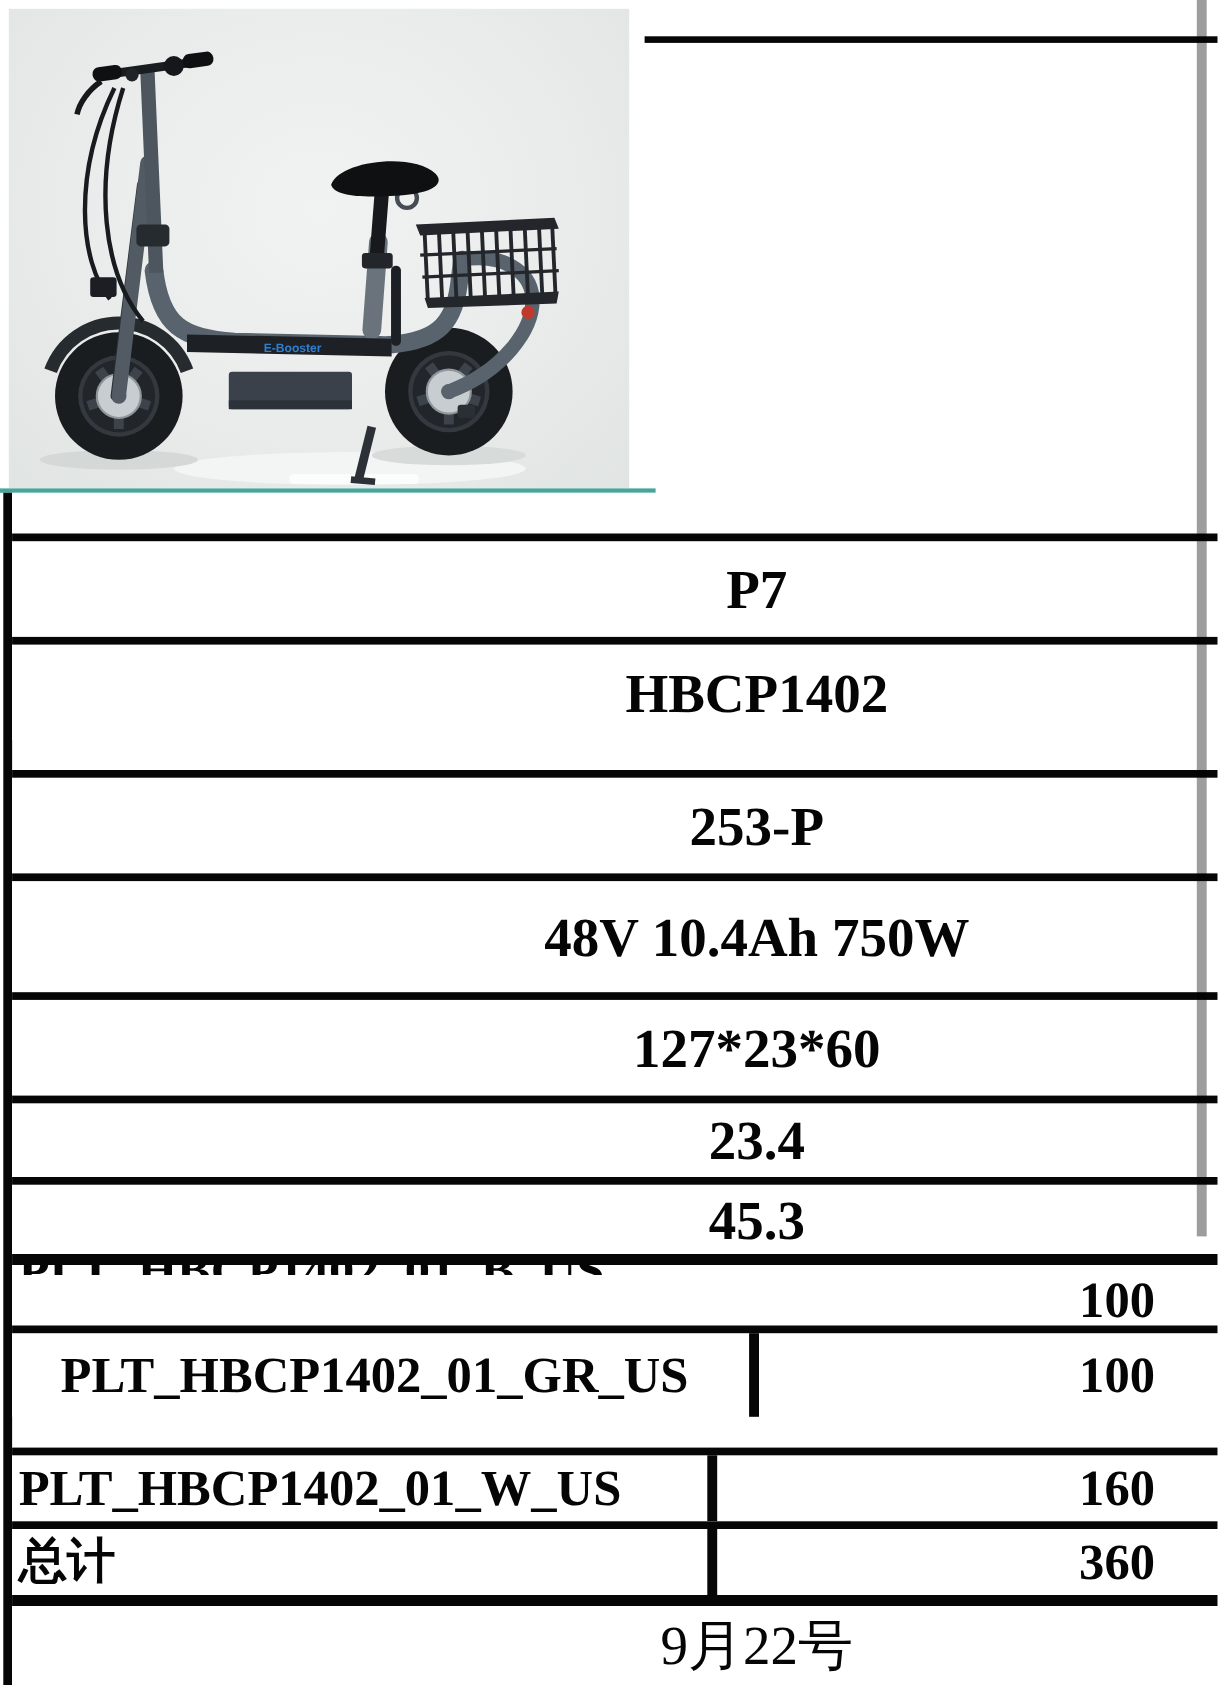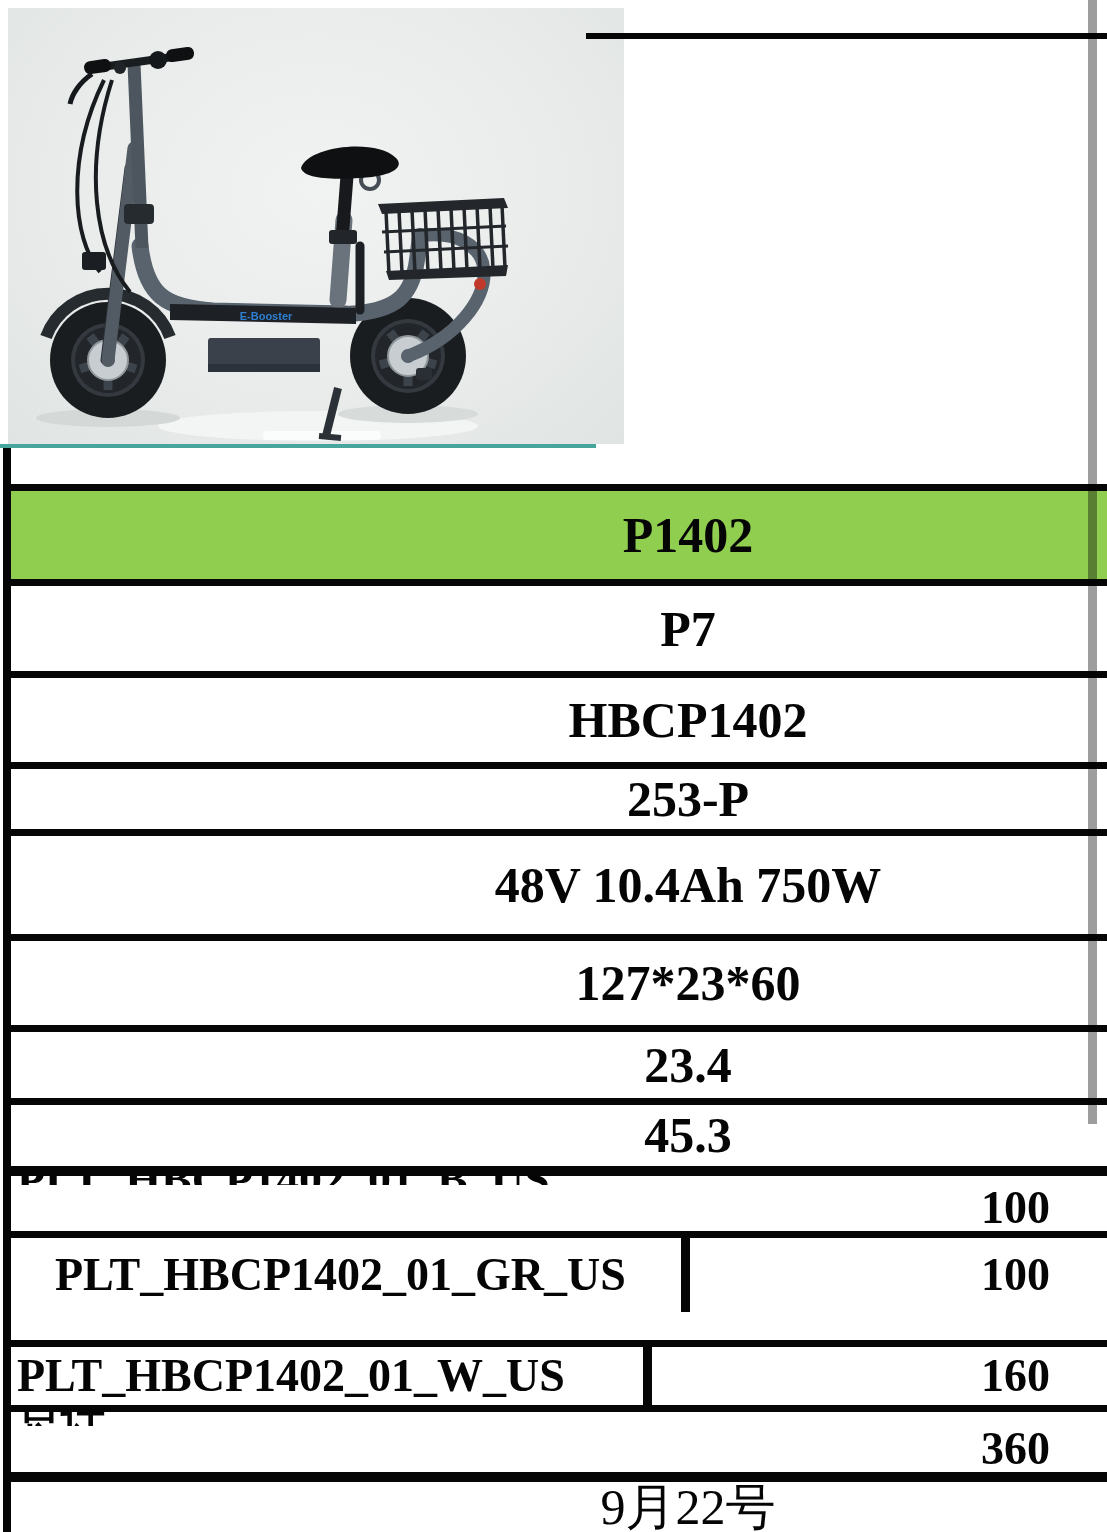--- a/index.html
+++ b/index.html
@@ -8,21 +8,21 @@
     --gray:#9d9d9d;
     --teal:#47a69c;
   }
   html,body{margin:0;padding:0;}
   body{
     width:1107px;height:1532px;position:relative;background:#ffffff;overflow:hidden;
     font-family:"Liberation Serif","DejaVu Serif",serif;color:#050505;
   }
   
   .photo{
-    position:absolute;left:8px;top:8px;width:616px;height:436px;
+    position:absolute;left:8px;top:8px;width:564px;height:436px;
     background:radial-gradient(ellipse at 50% 42%,#f1f3f3 0%,#e9eceb 55%,#e0e4e3 100%);
   }
   .teal-bar{position:absolute;left:0;top:444px;width:596px;height:4px;background:var(--teal);}
   
   .top-right-line{position:absolute;left:586px;top:33px;width:521px;height:6px;background:var(--black);}
   .gray-vline{position:absolute;left:1088px;top:0;width:9px;height:1124px;background:var(--gray);mix-blend-mode:multiply;z-index:6;}
   
   .sheet{
     position:absolute;left:3px;top:448px;width:1104px;height:1084px;
     border-left:8px solid var(--black);box-sizing:border-box;
@@ -48,29 +48,29 @@
   .vdiv{width:9px;background:var(--black);}
   .rcell{
     flex:1;display:flex;align-items:center;justify-content:flex-end;
     padding-right:57px;font-weight:bold;font-size:46px;line-height:1;
   }
   
   .h-empty{height:37px;}
   .h-model{height:98px;}
   .h-series{height:94px;}
   .h-sku{height:94px;}
-  .h-code{height:68px;}
+  .h-code{height:94px;margin-top:27px;}
   .h-batt{height:108px;}
   .h-dim{height:94px;}
   .h-w1{height:74px;}
   .h-w2{height:70px;}
   .h-s1{height:65px;flex-direction:column;}
   .h-s2{height:83px;padding-left:38px;}
   .h-s3{height:67px;margin-top:28px;}
-  .h-tot{height:67px;flex-direction:column;}
+  .h-tot{height:67px;}
   .h-date{flex:1;}
 </style>
 </head>
 <body>
 
 <div class="photo">
   <svg viewBox="0 0 580 436" width="580" height="436">
 
     <g>
       <ellipse cx="310" cy="418" rx="160" ry="15" fill="#f2f5f4"></ellipse>
@@ -184,23 +184,20 @@
   </svg>
 </div>
 <div class="teal-bar"></div>
 
 <div class="top-right-line"></div>
 <div class="gray-vline"></div>
 
 <div class="sheet">
   <div class="row noline h-empty"></div>
 
-  <div class="row green h-model">
-    <div class="merged">P1402</div>
-  </div>
 
   <div class="row h-series">
     <div class="merged">P7</div>
   </div>
 
   <div class="row h-sku">
     <div class="merged">HBCP1402</div>
   </div>
 
   <div class="row h-code">

